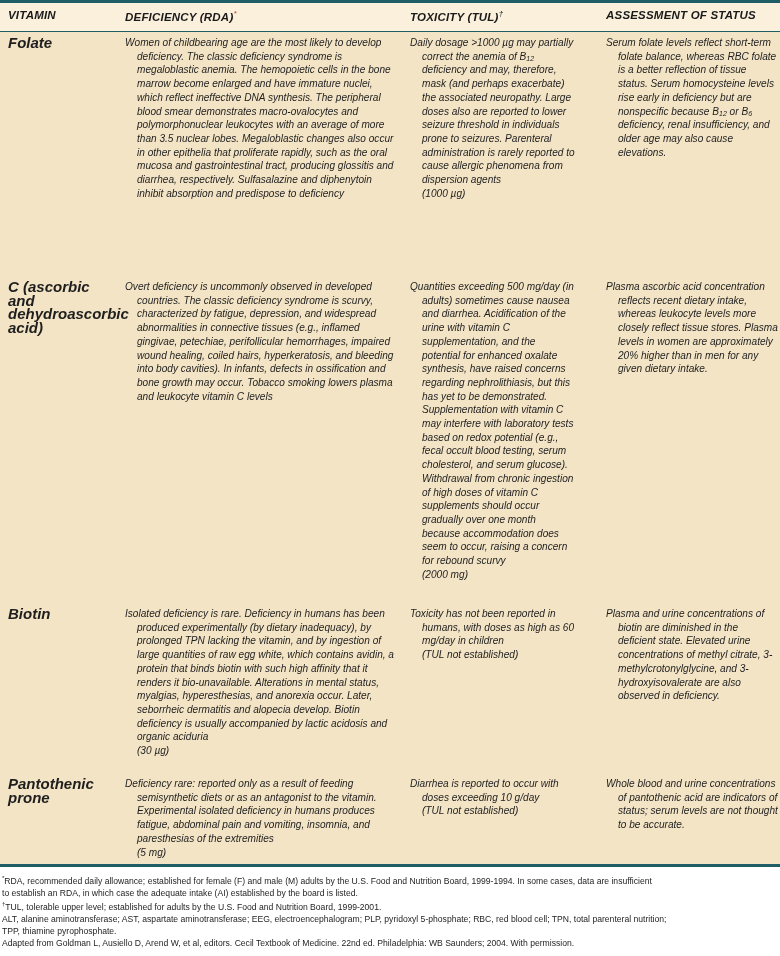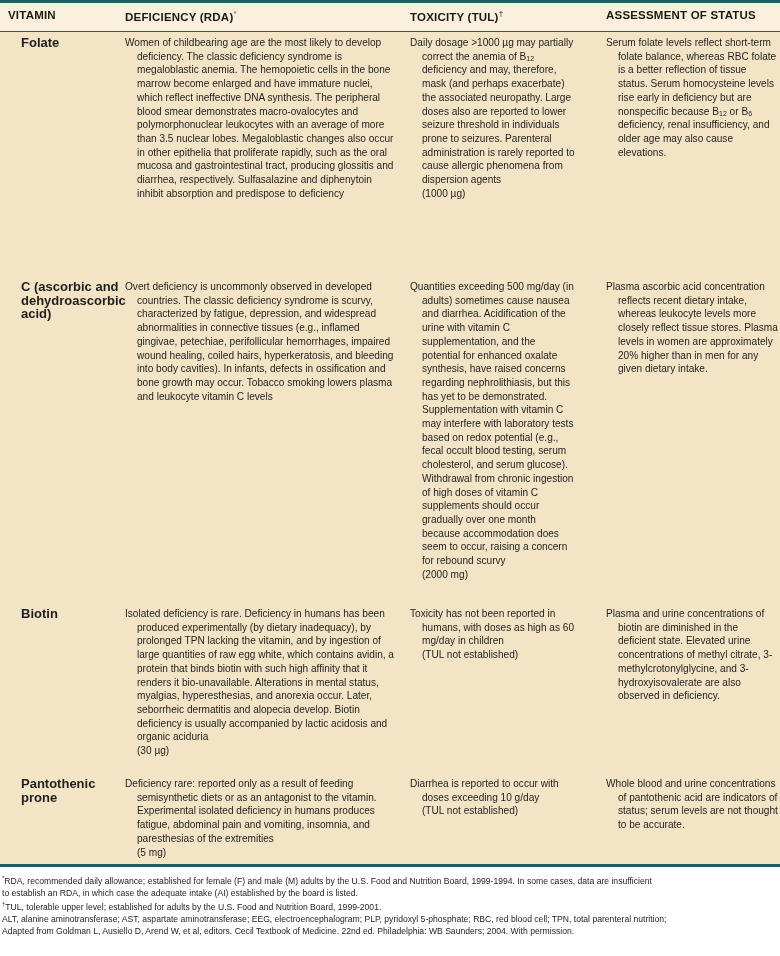--- a/index.html
+++ b/index.html
@@ -1,30 +1,30 @@
 <!DOCTYPE html>
 <html><head>
   <meta charset="utf-8">
   <style>
     * { box-sizing: border-box; margin: 0; padding: 0; }
     html, body { width: 780px; height: 956px; background: #ffffff; }
     body { font-family: "Liberation Sans", "DejaVu Sans", sans-serif; color: #1e1e1e; position: relative; overflow: hidden; }
-    .table-wrap { position: absolute; left: 0; top: 0; width: 780px; height: 867px; background: #f3e4c6; border-top: 3px solid #1f5e66; border-bottom: 3px solid #1f5e66; }
+    .table-wrap { position: absolute; left: 0; top: 0; width: 780px; height: 867px; background: #f3e4c6; border-top: 3px solid #1f5e66; border-bottom: 3px solid #1f5e66; font-style: italic; }
     .thead { position: absolute; left: 0; top: 0; width: 780px; height: 29px; background: #faf0dc; border-bottom: 1.5px solid #1f5e66; }
     .th { position: absolute; top: 6px; font-size: 11.5px; font-weight: bold; letter-spacing: 0.2px; color: #1a1a1a; white-space: nowrap; }
     .th sup { color: #c9413a; font-size: 8px; font-weight: normal; }
     .th sup.dag { color: #1a1a1a; }
     .c0 { left: 8px; }
     .c1 { left: 125px; width: 270px; }
     .c2 { left: 410px; width: 165px; }
     .c3 { left: 606px; width: 172px; }
     .row { position: absolute; left: 0; width: 780px; }
     .cell { position: absolute; top: 0; font-size: 10.1px; line-height: 13.7px; }
     .cell p { padding-left: 12px; text-indent: -12px; }
-    .vname { font-weight: bold; font-size: 13px; line-height: 13.7px; left: 21px; width: 110px; }
+    .vname { font-weight: bold; font-size: 15px; line-height: 13.7px; left: 8px; width: 110px; }
     .rda { display: block; padding-left: 12px; }
     sub { font-size: 7px; vertical-align: -1px; line-height: 0; }
     .footnotes { position: absolute; left: 2px; top: 873px; width: 778px; font-size: 8.6px; line-height: 11.8px; color: #1e1e1e; }
     .footnotes div { white-space: nowrap; overflow: hidden; }
     .footnotes sup { font-size: 6px; }
   </style>
 </head>
 <body>
 
 <div class="table-wrap">
@@ -92,14 +92,15 @@
       <p>Whole blood and urine concentrations of pantothenic acid are indicators of status; serum levels are not thought to be accurate.</p>
     </div>
   </div>
 </div>
 
 <div class="footnotes">
   <div><sup>*</sup><span>RDA, recommended daily allowance; established for female (F) and male (M) adults by the U.S. Food and Nutrition Board, 1999-1994. In some cases, data are insufficient</span></div>
   <div>to establish an RDA, in which case the adequate intake (AI) established by the board is listed.</div>
   <div><sup>†</sup><span>TUL, tolerable upper level; established for adults by the U.S. Food and Nutrition Board, 1999-2001.</span></div>
   <div>ALT, alanine aminotransferase; AST, aspartate aminotransferase; EEG, electroencephalogram; PLP, pyridoxyl 5-phosphate; RBC, red blood cell; TPN, total parenteral nutrition;</div>
+  <div>TPP, thiamine pyrophosphate.</div>
   <div>Adapted from Goldman L, Ausiello D, Arend W, et al, editors. Cecil Textbook of Medicine. 22nd ed. Philadelphia: WB Saunders; 2004. With permission.</div>
 </div>
 
 </body></html>

